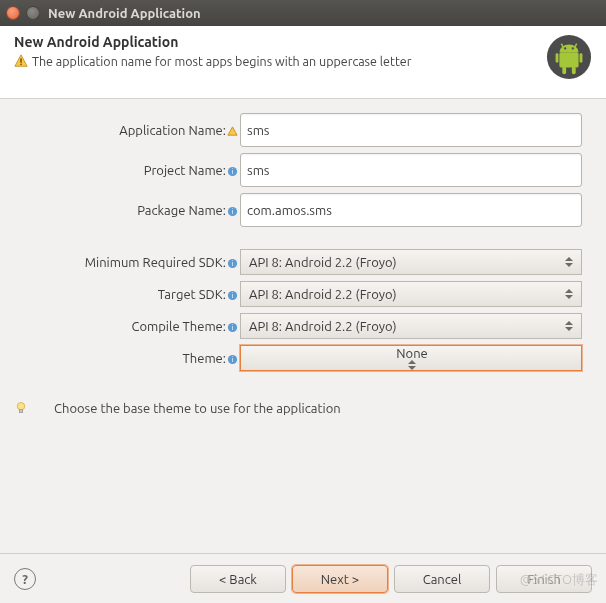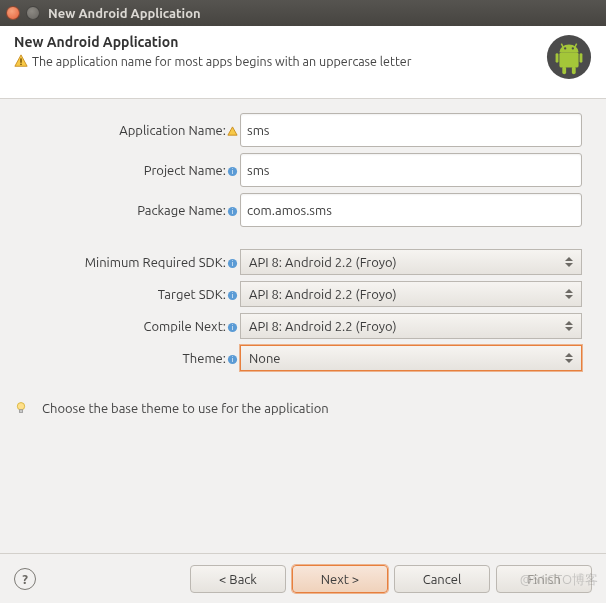--- a/index.html
+++ b/index.html
@@ -21,28 +21,28 @@
 .warn-icon { width: 14px; height: 14px; }
 .android-logo { width: 46px; height: 46px; flex: 0 0 46px; }
 
 
 .form { padding: 14px 24px 0 2px; margin-left: 40px; }
 .row { display: flex; align-items: center; margin-bottom: 6px; }
 .lbl { width: 198px; text-align: right; padding-right: 2px; color: #3c3c3c; font-size: 13px; }
 .info-icon { width: 11px; height: 11px; display: inline-block; vertical-align: middle; margin-left: 1px; }
 .input { flex: 1; height: 34px; border: 1px solid #b9b5af; border-radius: 3px; padding: 0 6px; font-size: 13px; color: #3c3c3c; background: #fff; font-family: inherit; box-shadow: inset 0 1px 2px rgba(0,0,0,.06); }
 .combo { flex: 1; height: 26px; border: 1px solid #bcb8b2; border-radius: 0; background: linear-gradient(#f6f4f1,#e6e3de); display: flex; align-items: center; padding: 0 6px 0 8px; font-size: 13px; color: #3c3c3c; justify-content: space-between; }
-.combo.sel { border-color: #e77f3d; box-shadow: 0 0 0 1px rgba(231,127,61,.55); }
+.combo.sel { border-color: #e77f3d; box-shadow: 0 0 0 1px rgba(231,127,61,.55); flex-direction: column; }
 .spin { width: 12px; display: flex; flex-direction: column; gap: 2px; align-items: center; }
 .tri-up { width: 0; height: 0; border-left: 4px solid transparent; border-right: 4px solid transparent; border-bottom: 4px solid #6d6a65; }
 .tri-dn { width: 0; height: 0; border-left: 4px solid transparent; border-right: 4px solid transparent; border-top: 4px solid #6d6a65; }
 .gap { height: 16px; }
 
 
-.hint { margin: 30px 14px 0 14px; display: flex; align-items: flex-end; gap: 14px; color: #444; font-size: 13px; }
+.hint { margin: 30px 14px 0 14px; display: flex; align-items: flex-end; gap: 26px; color: #444; font-size: 13px; }
 .bulb { width: 14px; height: 14px; }
 
 
 .footer { position: absolute; left: 0; right: 0; bottom: 0; height: 50px; background: #f2f1f0; border-top: 1px solid #d3d0cb; display: flex; align-items: center; padding: 0 14px; }
 .help-btn { width: 22px; height: 22px; border-radius: 50%; border: 1.5px solid #7c7a75; display: flex; align-items: center; justify-content: center; color: #6b6964; font-weight: bold; font-size: 13px; }
 .spacer { flex: 1; }
 .btn { width: 96px; height: 28px; margin-left: 6px; border: 1px solid #bcb8b2; border-radius: 4px; background: linear-gradient(#f6f4f1,#e6e3de); color: #3c3c3c; font-size: 13px; display: flex; align-items: center; justify-content: center; text-align: center; }
 .btn.primary { border-color: #e77f3d; box-shadow: 0 0 0 1px rgba(231,127,61,.55); background: linear-gradient(#f7e6da,#f0d2bb); }
 .btn.disabled { color: #9a9791; }
 
@@ -133,21 +133,21 @@
         </svg></div>
     <div class="combo">
         <span>API 8: Android 2.2 (Froyo)</span>
         <span class="spin">
           <span class="tri-up"></span>
           <span class="tri-dn"></span>
         </span>
       </div>
   </div>
   <div class="row">
-    <div class="lbl"><span>Compile Next:</span><svg class="info-icon" viewBox="0 0 12 12">
+    <div class="lbl"><span>Compile Theme:</span><svg class="info-icon" viewBox="0 0 12 12">
           <circle cx="6" cy="6" r="5" fill="#5b9bd5"></circle>
           <text x="6" y="9" text-anchor="middle" font-size="8" fill="#fff">i</text>
         </svg></div>
     <div class="combo">
         <span>API 8: Android 2.2 (Froyo)</span>
         <span class="spin">
           <span class="tri-up"></span>
           <span class="tri-dn"></span>
         </span>
       </div>

